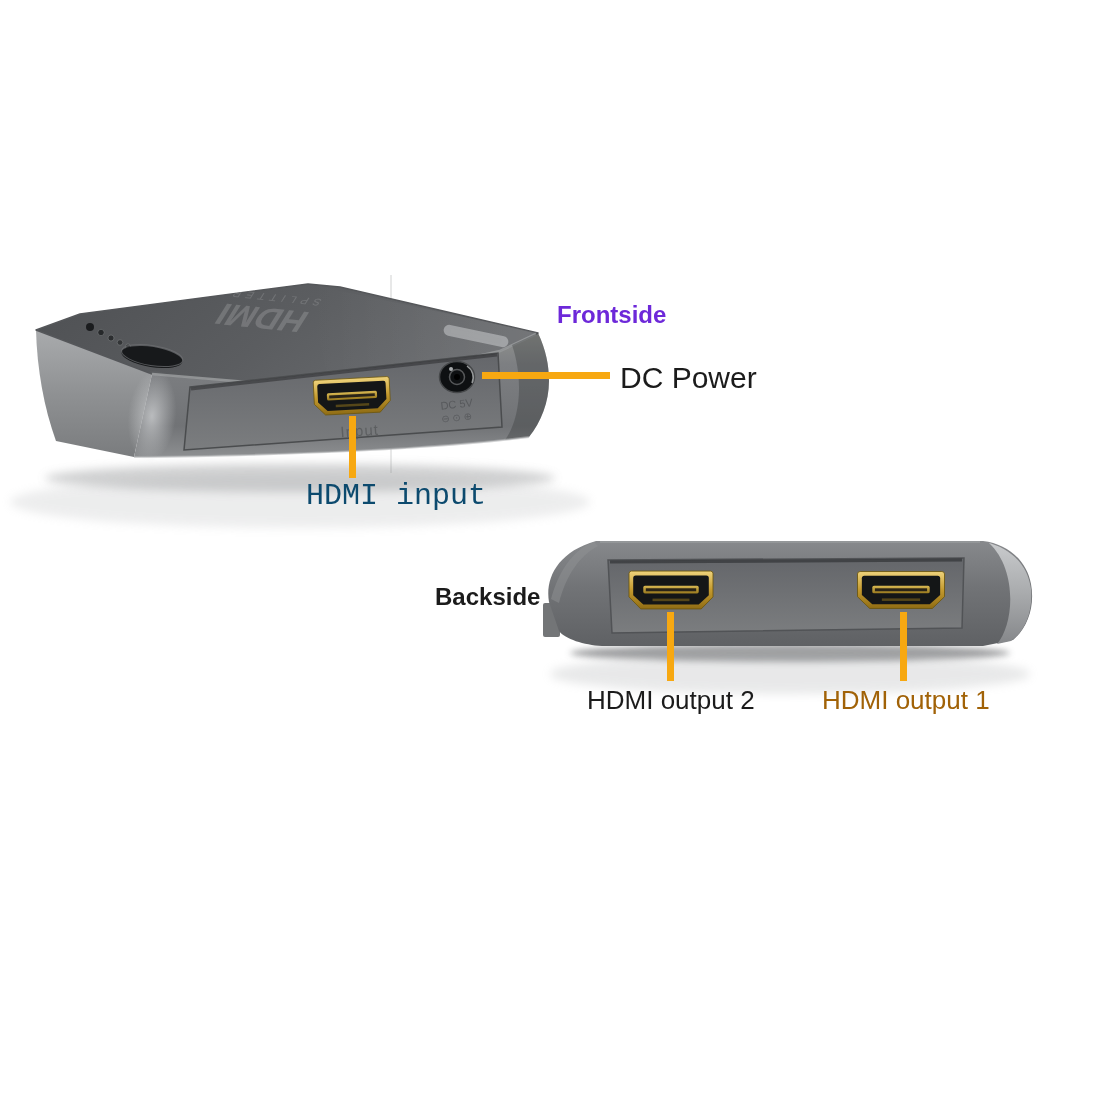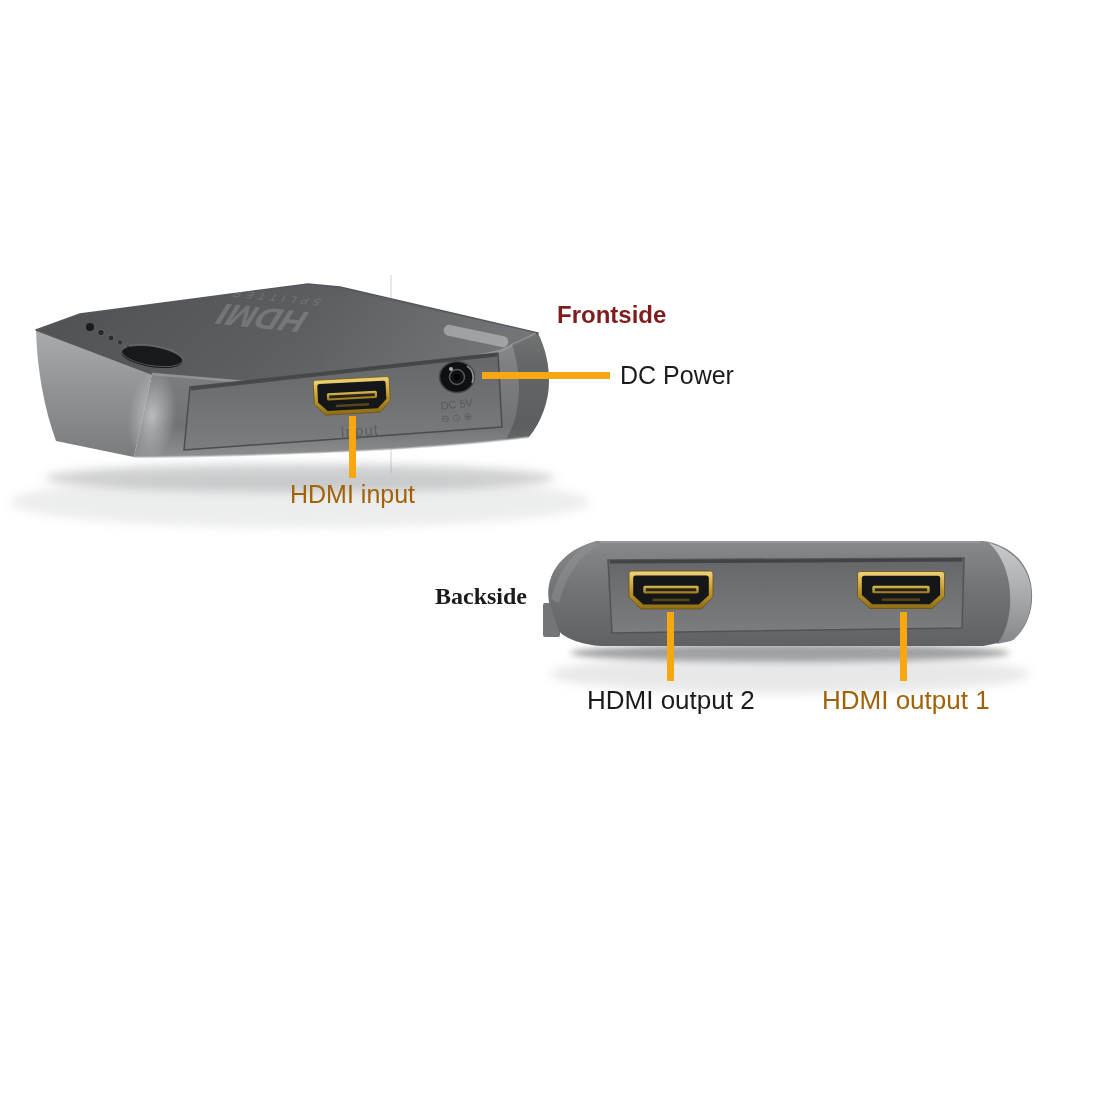--- a/index.html
+++ b/index.html
@@ -6,21 +6,21 @@
   body{
     width:1116px;height:1116px;position:relative;background:#ffffff;
     font-family:"Liberation Sans", sans-serif;overflow:hidden;
   }
   .stage{position:absolute;inset:0;}
   .label{
     position:absolute;color:#1b1b1b;white-space:nowrap;
     font-family:"Liberation Sans", sans-serif;line-height:1.05;
   }
   .section-head{font-size:24px;font-weight:700;}
-  .callout-label{font-size:25px;font-weight:400;}
+  .callout-label{font-size:30px;font-weight:400;}
   .out-label{font-size:26px;font-weight:400;text-align:center;}
   .accent-line{position:absolute;background:#F7A811;}
 </style>
 </head>
 <body style="background: rgb(255, 255, 255);">
 
 <div class="stage">
 
 <svg width="1116" height="1116" viewBox="0 0 1116 1116" style="position:absolute;inset:0;">
   <defs>
@@ -172,19 +172,19 @@
     <use href="#hdmi-port" transform="translate(671,590) scale(0.84,0.86)"></use>
     <use href="#hdmi-port" transform="translate(901,590) scale(0.87,0.84)"></use>
   </g>
 </svg>
 
   <div class="accent-line" style="left: 482px; top: 372px; width: 128px; height: 7px; background: rgb(247, 168, 17);"></div>
   <div class="accent-line" style="left: 349px; top: 416px; width: 7px; height: 62px; background: rgb(247, 168, 17);"></div>
   <div class="accent-line" style="left: 667px; top: 612px; width: 7px; height: 69px; background: rgb(247, 168, 17);"></div>
   <div class="accent-line" style="left: 900px; top: 612px; width: 7px; height: 69px; background: rgb(247, 168, 17);"></div>
 
-  <div class="label section-head" style="left: 557px; top: 302px; color: #7f1d1d;">Frontside</div>
+  <div class="label section-head" style="left: 557px; top: 302px; color: #6d28d9;">Frontside</div>
   <div class="label callout-label" style="left: 620px; top: 362px; color: rgb(27, 27, 27);">DC Power</div>
-  <div class="label callout-label" style="left: 290px; top: 481px; color: #a16207;">HDMI input</div>
-  <div class="label section-head" style="left: 435px; top: 584px; color: rgb(27, 27, 27); font-family: Liberation Serif, serif;">Backside</div>
+  <div class="label callout-label" style="left: 306px; top: 481px; color: #0c4a6e; font-family: Liberation Mono, monospace;">HDMI input</div>
+  <div class="label section-head" style="left: 435px; top: 584px; color: rgb(27, 27, 27);">Backside</div>
   <div class="label out-label" style="left: 587px; top: 687px; color: rgb(27, 27, 27);">HDMI output 2</div>
   <div class="label out-label" style="left: 822px; top: 687px; color: #a16207;">HDMI output 1</div>
 </div>
 
 </body></html>

